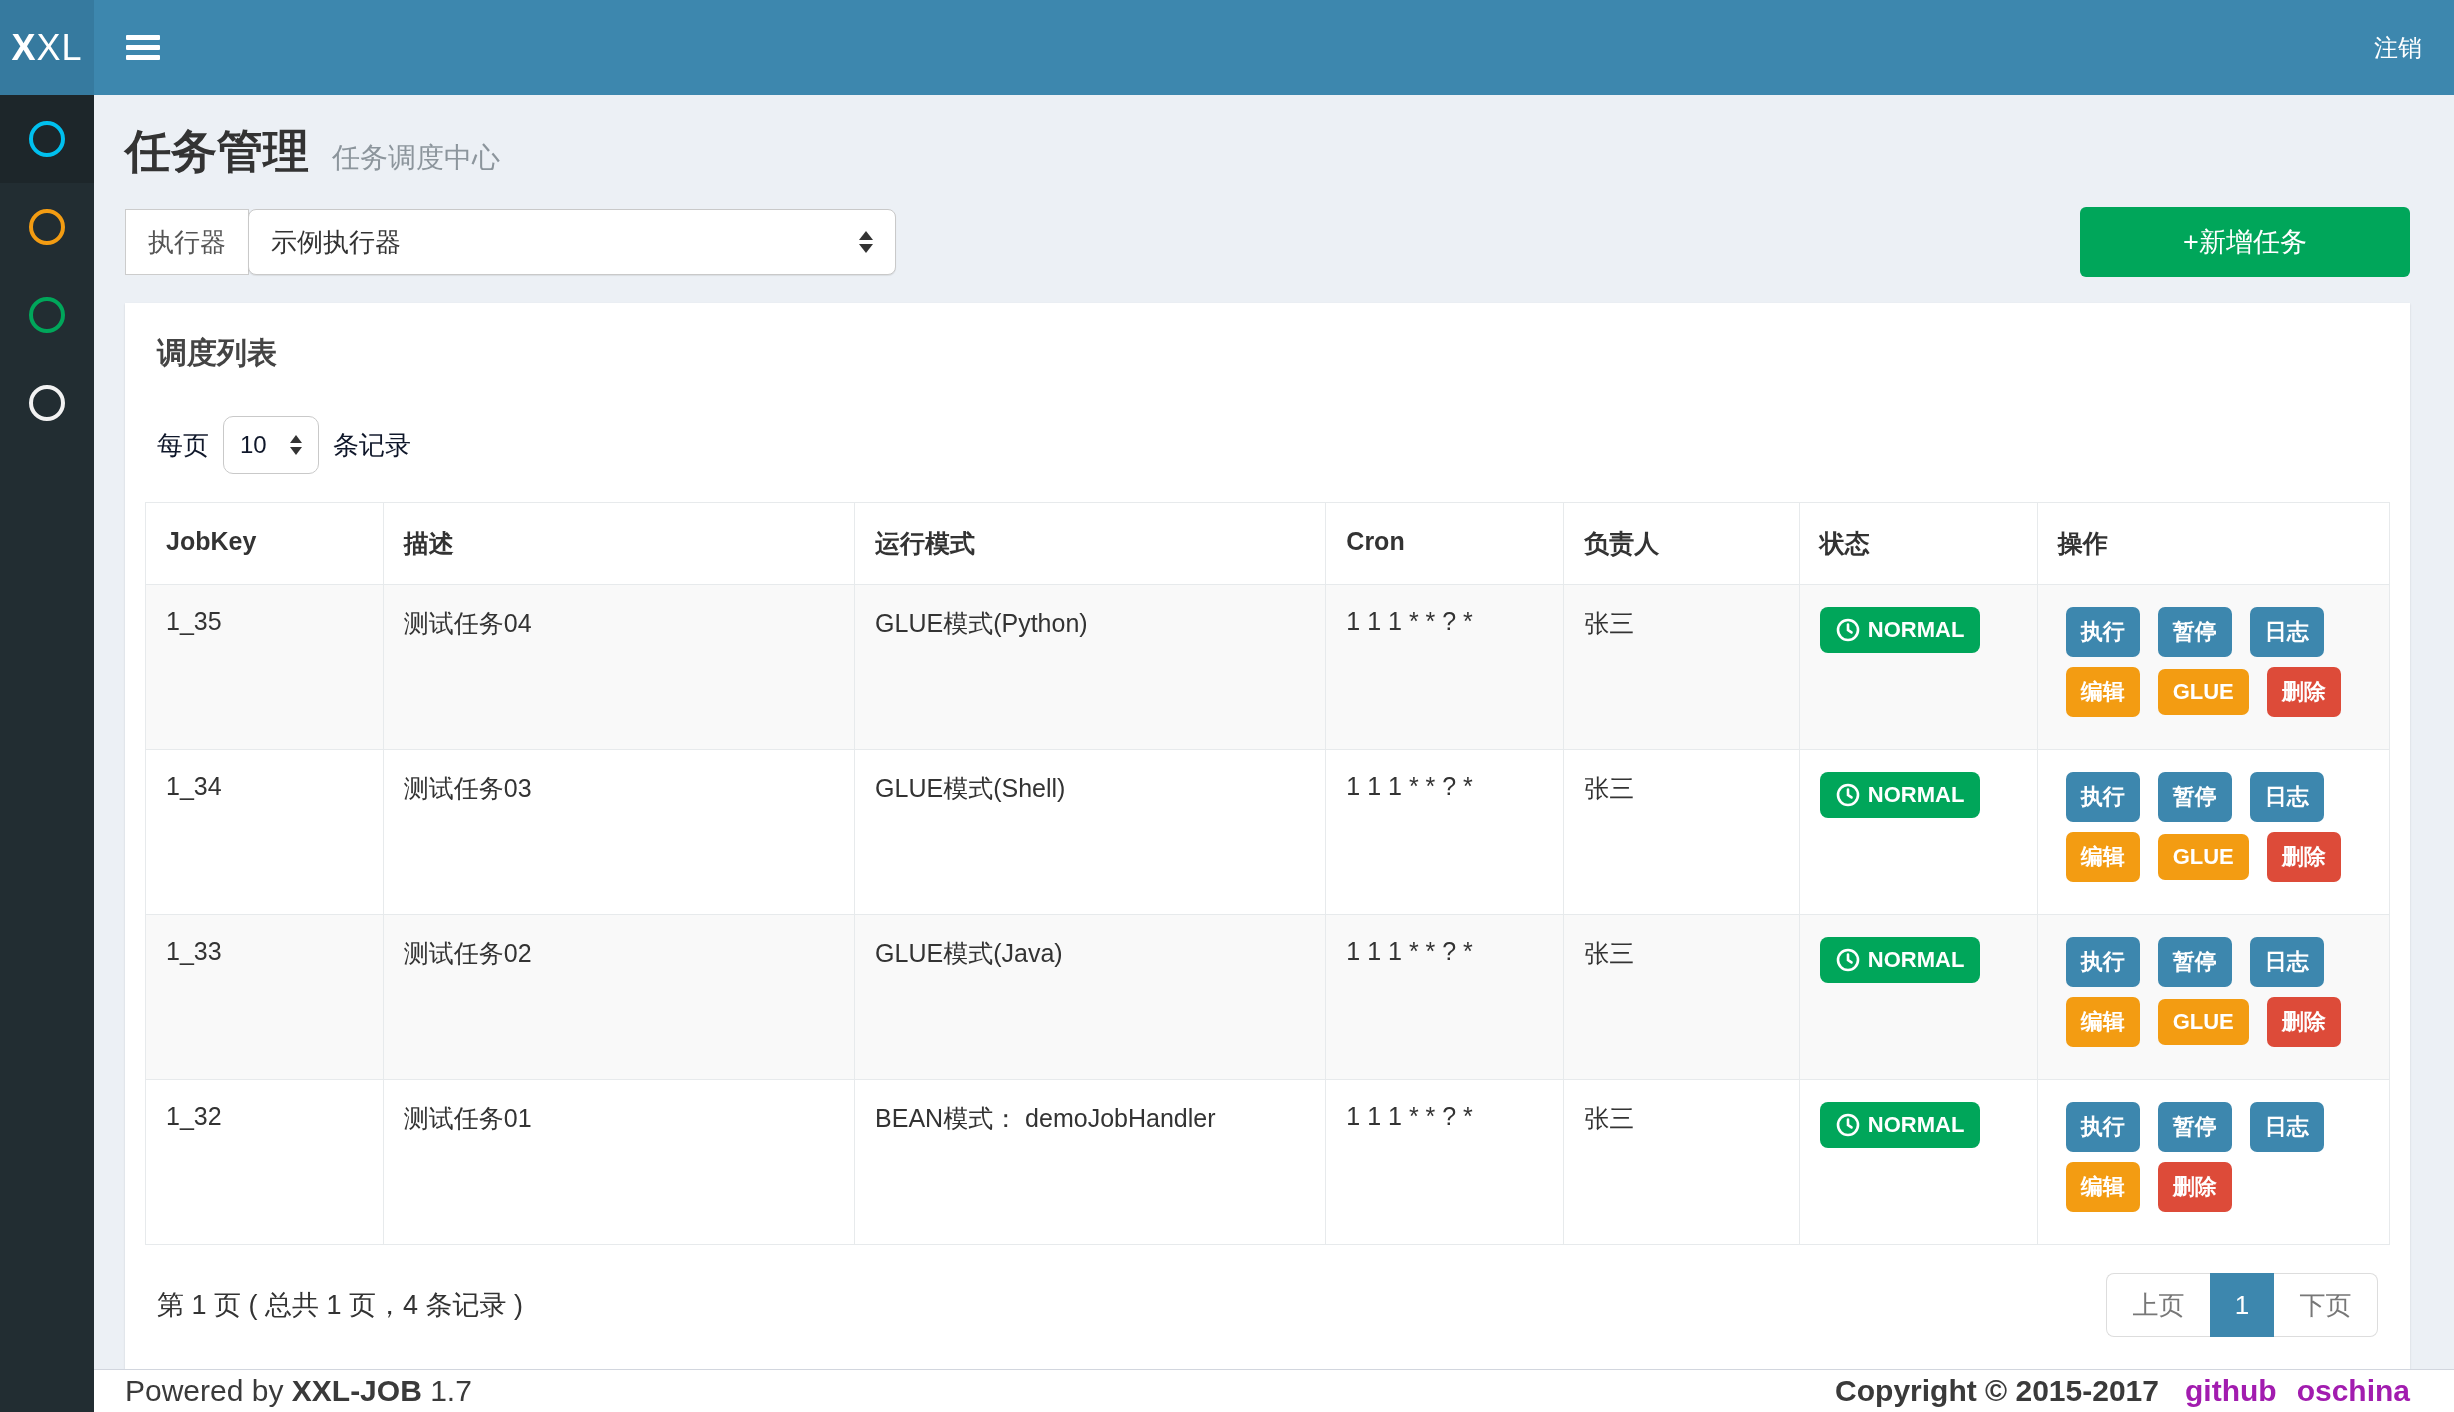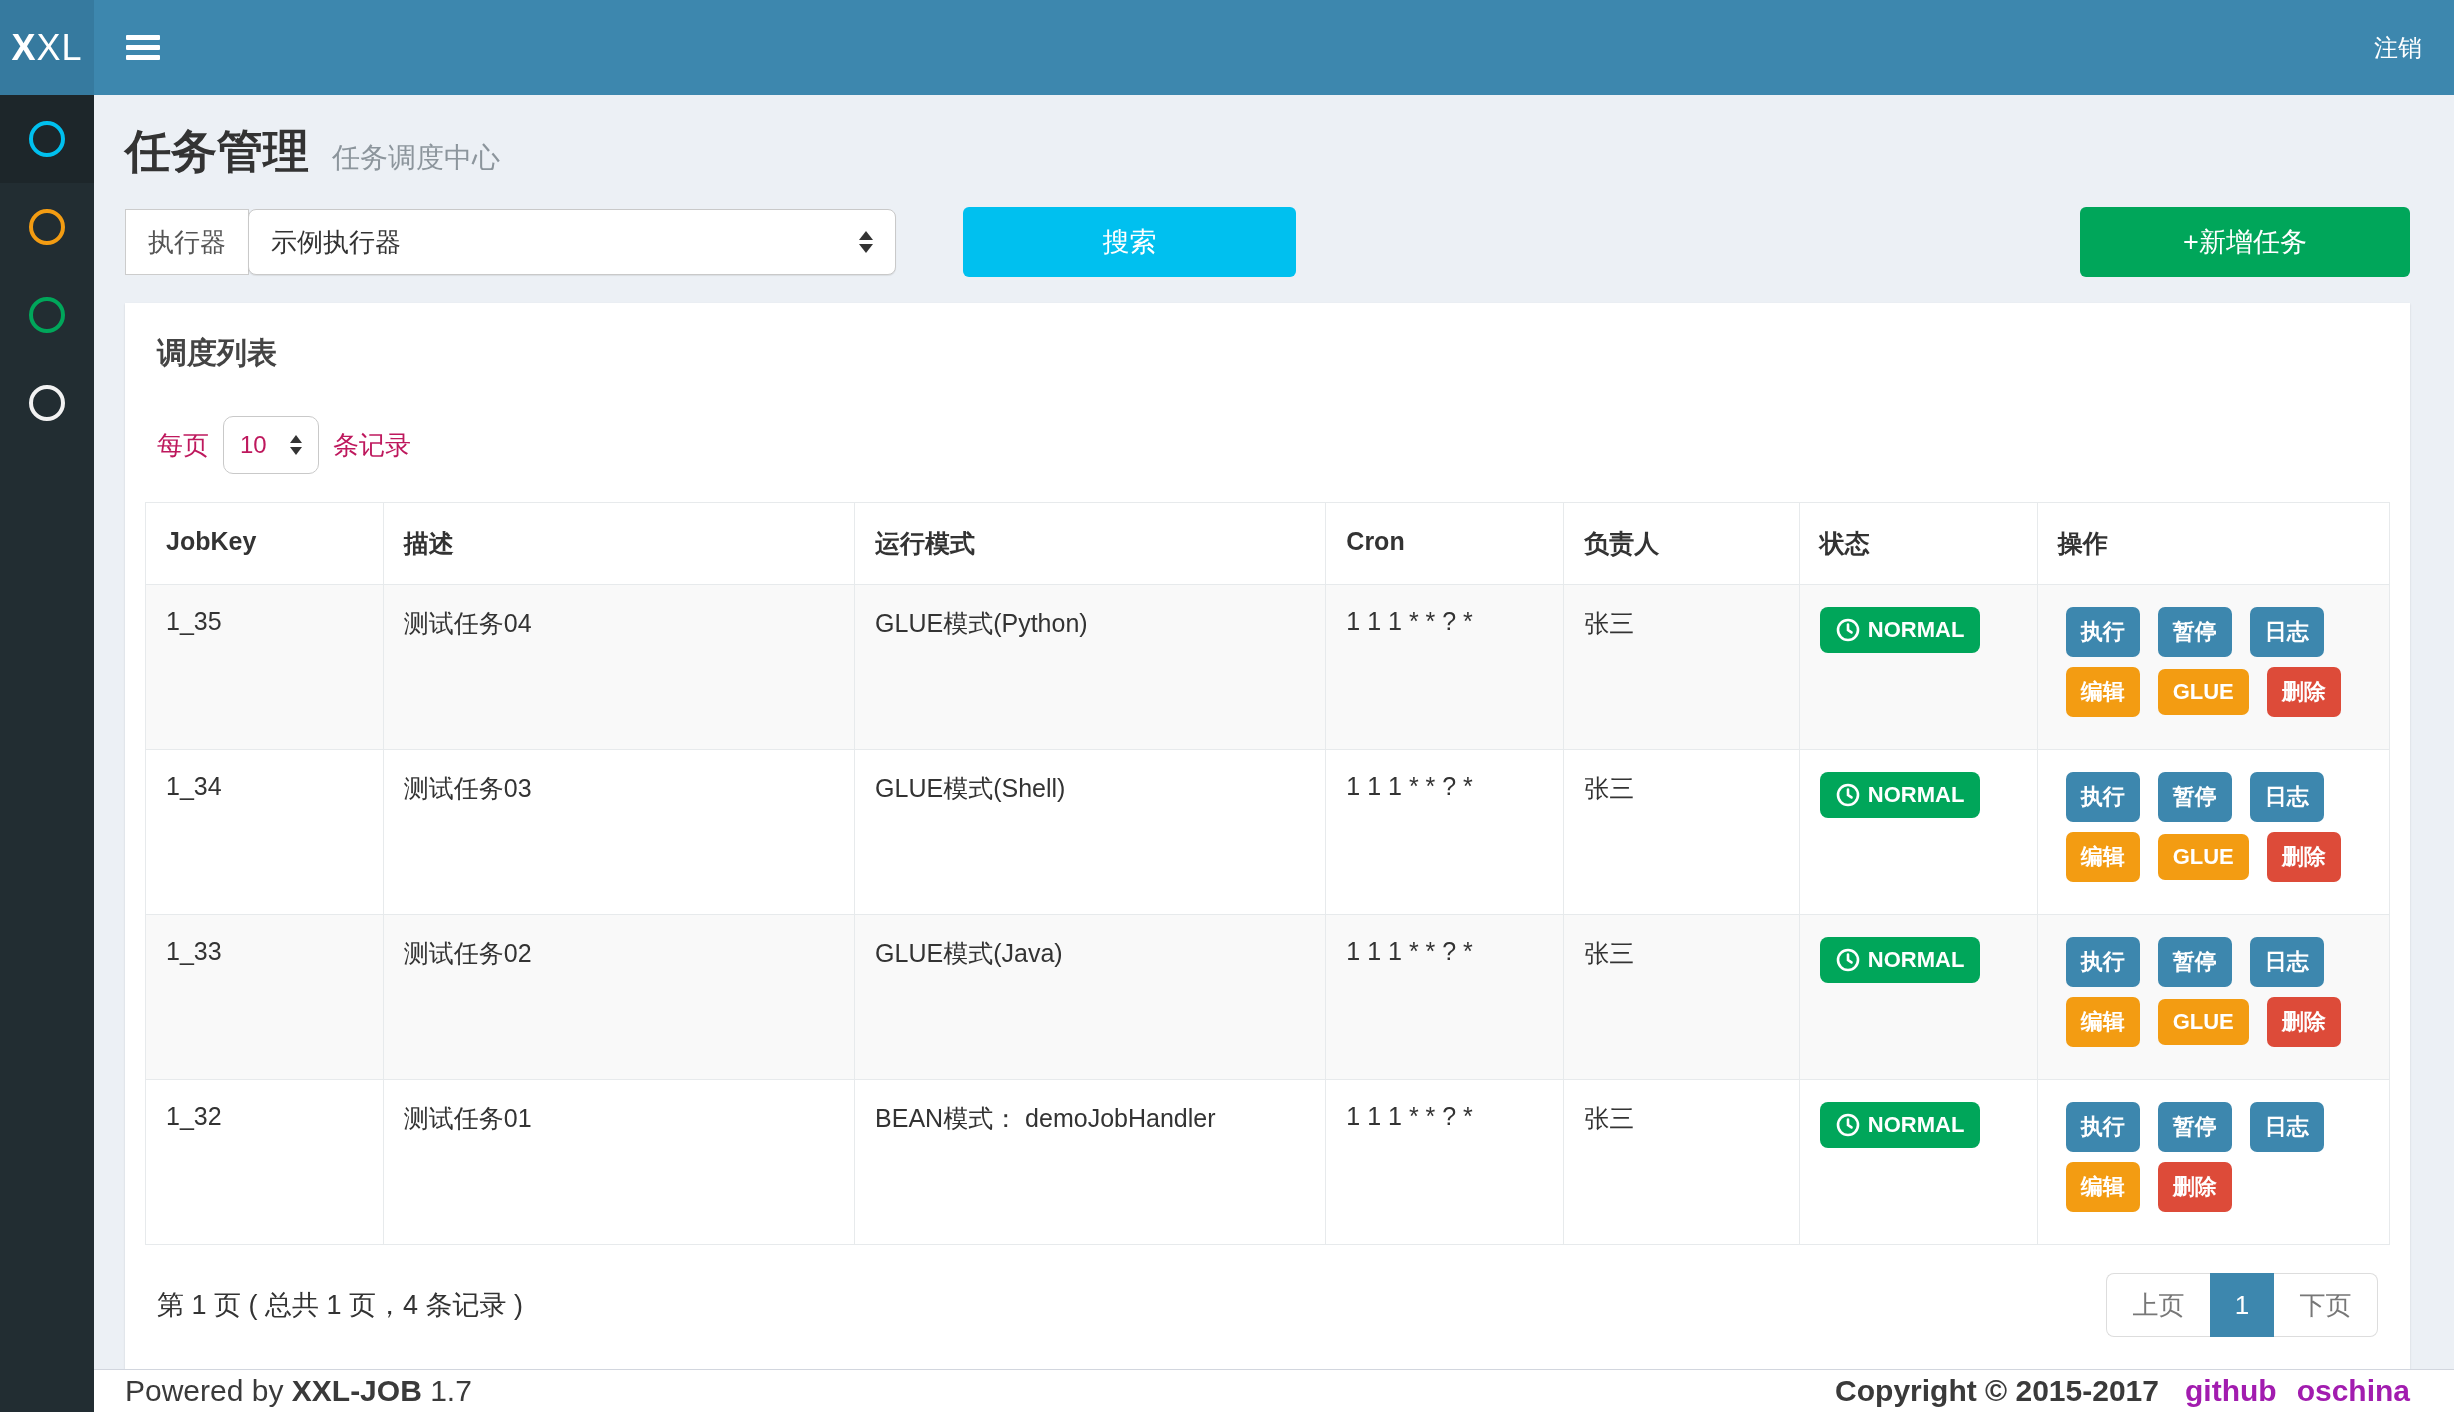--- a/index.html
+++ b/index.html
@@ -58,21 +58,21 @@
   .btn { border:none; color:#fff; cursor:pointer; font-family: inherit; }
   .btn-search { width: 333px; height: 70px; background: #00c0ef; border-radius: 6px;
     font-size: 27px; margin-left: 67px; }
   .btn-add { width: 330px; height: 70px; background: #00a65a; border-radius: 6px;
     font-size: 27px; margin-left: auto; }
 
   
   .panel { background:#fff; padding: 18px 20px 0 20px; box-shadow: 0 1px 2px rgba(0,0,0,.12); }
   .panel-title { font-size: 30px; font-weight: 700; color:#444; margin: 12px 0 0 12px; }
   .per-page { display:flex; align-items:center; gap: 14px; margin: 42px 0 28px 12px;
-    font-size: 26px; color:#be185d; }
+    font-size: 26px; color:#0f172a; }
   .mini-select { width: 96px; height: 58px; border: 1px solid #c9c9c9; border-radius: 10px;
     background:#fff; display:flex; align-items:center; justify-content:space-between;
     padding: 0 16px; font-size: 24px; cursor:pointer; }
   .mini-select .caret-ud i { border-left-width: 6px; border-right-width: 6px; }
   .mini-select .caret-ud .up { border-bottom-width: 8px; }
   .mini-select .caret-ud .dn { border-top-width: 8px; }
 
   
   table { width: 100%; border-collapse: collapse; border: 1px solid #e7eaec; }
   th, td { border: 1px solid #e7eaec; text-align:left; vertical-align: top;
@@ -158,21 +158,20 @@
         <div class="input-group">
           <span class="addon">执行器</span>
           <div class="select-box select-executor">
             <span>示例执行器</span>
             <span class="caret-ud">
                 <i class="up"></i>
                 <i class="dn"></i>
               </span>
           </div>
         </div>
-        <button class="btn btn-search">搜索</button>
         <button class="btn btn-add">+新增任务</button>
       </div>
 
       <section class="panel">
         <h2 class="panel-title">调度列表</h2>
 
         <div class="per-page">
           <span>每页</span>
           <div class="mini-select">
             <span>10</span>

